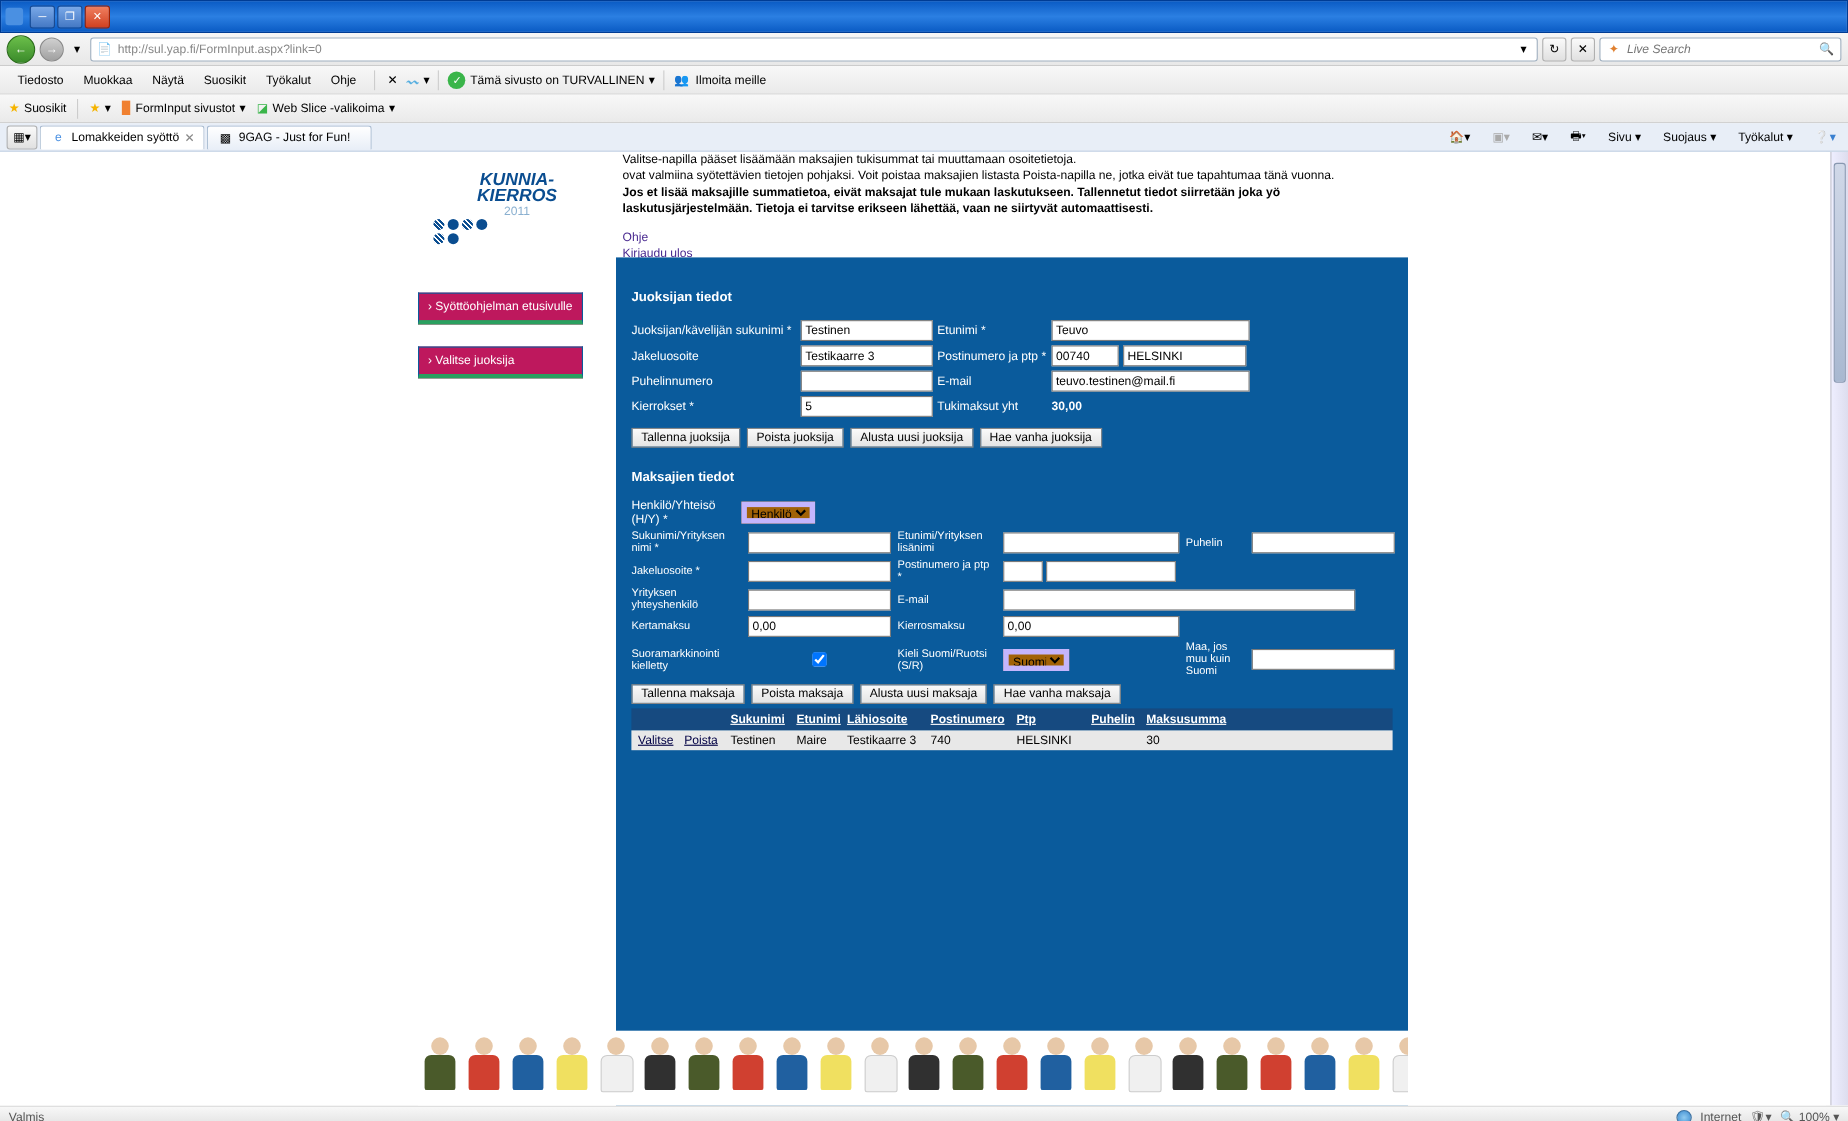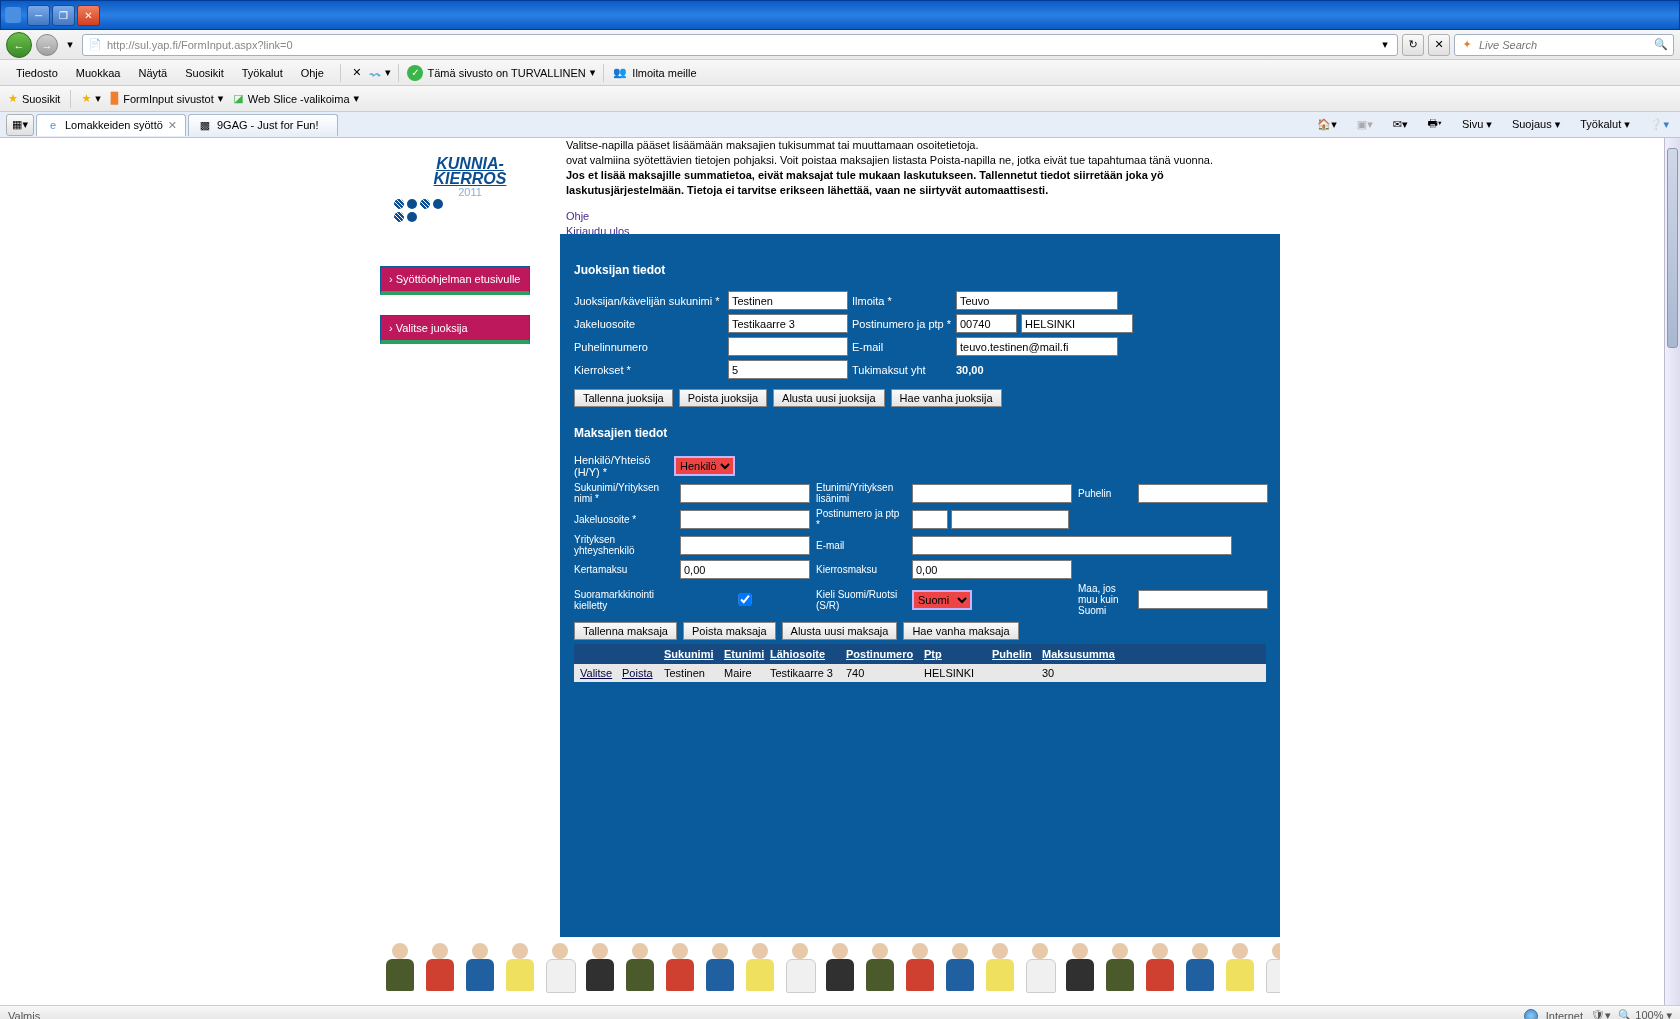--- a/index.html
+++ b/index.html
@@ -46,51 +46,51 @@
 
 
 .viewport { height: 867px; overflow: hidden; background: #fff; position: relative; }
 .scroll-v { position: absolute; right: 0; top: 0; bottom: 0; width: 16px; background: linear-gradient(90deg,#eef,#dde); border-left: 1px solid #bbc; }
 .scroll-v .thumb { position: absolute; left: 2px; right: 2px; top: 10px; height: 200px; background: linear-gradient(#d0d8e8,#a8b8d0); border: 1px solid #8898b0; border-radius: 3px; }
 
 .page { width: 1660px; height: 100%; display: flex; justify-content: center; background: #fff; }
 .page-inner { width: 900px; background: #fff; position: relative; }
 
 .logo-box { position: absolute; left: 10px; top: -6px; width: 160px; height: 90px; display: flex; flex-direction: column; align-items: center; justify-content: center; }
-.logo-text { font-family: Arial Black, Arial; font-style: italic; font-size: 16px; color: #0a4d90; font-weight: bold; line-height: 0.95; text-decoration: underline; }
+.logo-text { font-family: Arial Black, Arial; font-style: italic; font-size: 16px; color: #0a4d90; font-weight: bold; line-height: 0.95; }
 .logo-year { color: #8ab0d0; font-size: 11px; }
 .logo-dots { position: absolute; left: 4px; bottom: 0; display: flex; flex-wrap: wrap; gap: 3px; width: 50px; }
 .logo-dots span { width: 10px; height: 10px; background: #0a4d90; border-radius: 50%; display: inline-block; }
 .logo-dots span:nth-child(odd) { background: repeating-linear-gradient(45deg,#0a4d90,#0a4d90 2px,#fff 2px,#fff 3px); }
 
 .intro { position: absolute; left: 180px; right: 0; top: 0; padding: 0 6px; color: #000; font-size: 11px; line-height: 1.35; }
 .intro .bold { font-weight: bold; }
 .intro .links { margin-top: 12px; }
 .intro .links a { color: #4a2a90; display: block; cursor: pointer; }
 
 .sidebar { position: absolute; left: 0; top: 128px; width: 150px; }
 .sidebar .sb-item { background: #be185d; color: #fff; padding: 6px 8px; margin-bottom: 20px; border: 1px solid #0a5b9c; border-bottom: 4px solid #2aa060; cursor: pointer; }
 
 .form-area { position: absolute; left: 180px; right: 0; top: 96px; bottom: 0; background: #0a5b9c; color: #fff; padding: 10px 14px 8px; }
 .section-title { font-size: 12px; font-weight: bold; margin: 19px 0 14px; }
 .row { display: flex; align-items: center; margin-bottom: 4px; gap: 4px; }
 .lbl { width: 150px; font-size: 11px; }
 .lbl2 { width: 100px; font-size: 11px; }
 .inp { height: 19px; border: 1px solid #7a7a7a; background: #fff; color: #000; padding: 0 3px; font-size: 11px; }
 .w120 { width: 120px; }
-.w160 { width: 162px; }
+.w160 { width: 180px; }
 .w43 { width: 61px; }
 .w112 { width: 112px; }
 .btn { background: linear-gradient(#fafafa,#e4e4e4); border: 1px solid #888; padding: 2px 8px; cursor: pointer; color: #000; font-size: 11px; }
 .btnrow { display: flex; gap: 6px; margin: 10px 0 14px; }
 
 .grid3 { display: grid; grid-template-columns: 100px 130px 90px 160px 54px 130px; gap: 4px 6px; align-items: center; margin-bottom: 4px; }
 .grid3 .lbl3 { font-size: 10px; line-height: 1.1; }
 .grid3 input { width: 100%; }
-.sel { height: 20px; border: 2px solid #c4b5fd; background: #ef4444; color: #000; font-size: 11px; }
+.sel { height: 20px; border: 5px solid #c4b5fd; background: #a16207; color: #000; font-size: 11px; }
 .ck { width: 13px; height: 13px; }
 
 .table-hdr { background: #164a80; display: flex; padding: 4px 6px; font-weight: bold; gap: 4px; }
 .table-hdr span, .table-row span { font-size: 11px; text-decoration: underline; }
 .table-row { background: #e8e8e8; color: #000; display: flex; padding: 3px 6px; gap: 4px; }
 .table-row span { text-decoration: none; }
 .table-row .lk { text-decoration: underline; color: #004; cursor: pointer; }
 .c-val { width: 38px; } .c-poi { width: 38px; } .c-suk { width: 56px; } .c-etu { width: 42px; } .c-lah { width: 72px; } .c-pos { width: 74px; } .c-ptp { width: 64px; } .c-puh { width: 46px; } .c-mak { width: 78px; }
 
 .footer-img { position: absolute; left: 0; right: 0; bottom: 0; height: 68px; background: #fff; overflow: hidden; display: flex; }
@@ -228,21 +228,21 @@
         <div class="sb-item">› Valitse juoksija</div>
       </div>
 
       <div class="form-area">
 
         <div class="section-title">Juoksijan tiedot</div>
 
         <div class="row">
           <span class="lbl">Juoksijan/kävelijän sukunimi *</span>
           <input class="inp w120" value="Testinen" style="">
-          <span class="lbl2">Ilmoita *</span>
+          <span class="lbl2">Etunimi *</span>
           <input class="inp w160" value="Teuvo" style="">
         </div>
         <div class="row">
           <span class="lbl">Jakeluosoite</span>
           <input class="inp w120" value="Testikaarre 3" style="">
           <span class="lbl2">Postinumero ja ptp *</span>
           <input class="inp w43" value="00740" style="">
           <input class="inp w112" value="HELSINKI" style="">
         </div>
         <div class="row">

